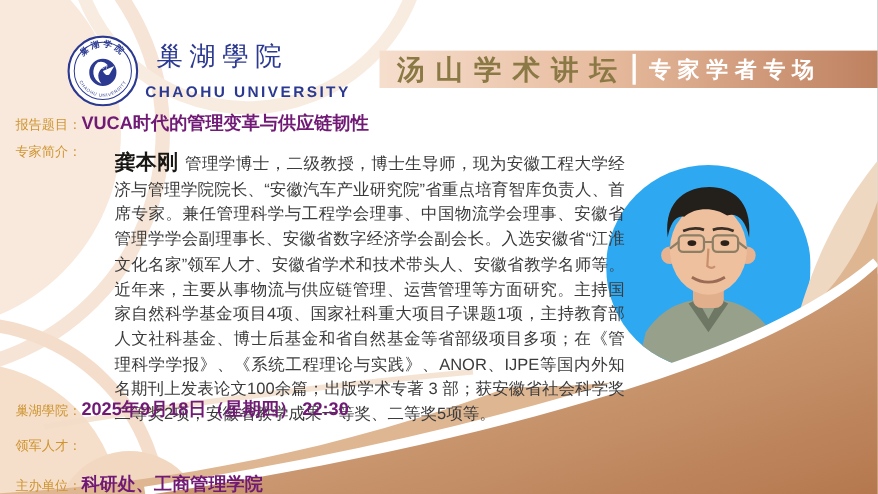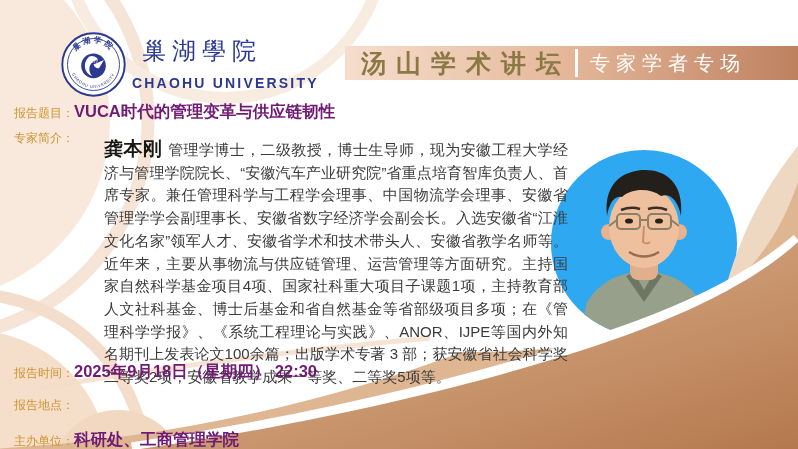--- a/index.html
+++ b/index.html
@@ -38,21 +38,21 @@
     background:linear-gradient(90deg,var(--banner-gradient-start) 0%,#E7BB9E 45%,var(--banner-gradient-end) 100%);
     display:flex;align-items:center;
   }
   .banner-title{
     margin-left:16px;font-size:25px;font-weight:700;letter-spacing:10px;
     color:var(--banner-title);white-space:nowrap;
   }
   .banner-divider{width:3px;height:28px;background:#fff;margin:0 12px 0 4px;}
   .banner-subtitle{
     font-family:"DejaVu Serif","Liberation Serif",serif;
-    font-size:20px;font-weight:400;letter-spacing:6px;color:#fff;white-space:nowrap;
+    font-size:20px;font-weight:700;letter-spacing:6px;color:#fff;white-space:nowrap;
   }
   
   .label{color:var(--gold-label);font-size:12px;white-space:nowrap;}
   .value{color:#701a75;font-weight:700;font-size:16.5px;white-space:nowrap;}
   .row{position:absolute;left:14px;display:flex;align-items:baseline;z-index:10;}
   .row-topic{top:101px;}
   .row-time{top:361px;}
   .row-venue{top:397px;}
   .row-organizer{top:429px;}
   .bio-label{position:absolute;left:14px;top:130px;z-index:10;}
@@ -166,24 +166,24 @@
     <span class="label">报告题目：</span>
     <span class="value">VUCA时代的管理变革与供应链韧性</span>
   </div>
 
   <span class="label bio-label">专家简介：</span>
   <div class="bio-text">
     <span class="expert-name">龚本刚</span><span>管理学博士，二级教授，博士生导师，现为安徽工程大学经济与管理学院院长、“安徽汽车产业研究院”省重点培育智库负责人、首席专家。兼任管理科学与工程学会理事、中国物流学会理事、安徽省管理学学会副理事长、安徽省数字经济学会副会长。入选安徽省“江淮文化名家”领军人才、安徽省学术和技术带头人、安徽省教学名师等。近年来，主要从事物流与供应链管理、运营管理等方面研究。主持国家自然科学基金项目4项、国家社科重大项目子课题1项，主持教育部人文社科基金、博士后基金和省自然基金等省部级项目多项；在《管理科学学报》、《系统工程理论与实践》、ANOR、IJPE等国内外知名期刊上发表论文100余篇；出版学术专著 3 部；获安徽省社会科学奖二等奖2项，安徽省教学成果一等奖、二等奖5项等。</span>
   </div>
 
   <div class="row row-time">
-    <span class="label">报告时间：</span>
+    <span class="label">巢湖學院：</span>
     <span class="value">2025年9月18日（星期四） 22:30</span>
   </div>
   <div class="row row-venue">
-    <span class="label">报告地点：</span>
+    <span class="label">领军人才：</span>
   </div>
   <div class="row row-organizer">
     <span class="label">主办单位：</span>
     <span class="value">科研处、工商管理学院</span>
   </div>
 
 </div>
 
 </body></html>

